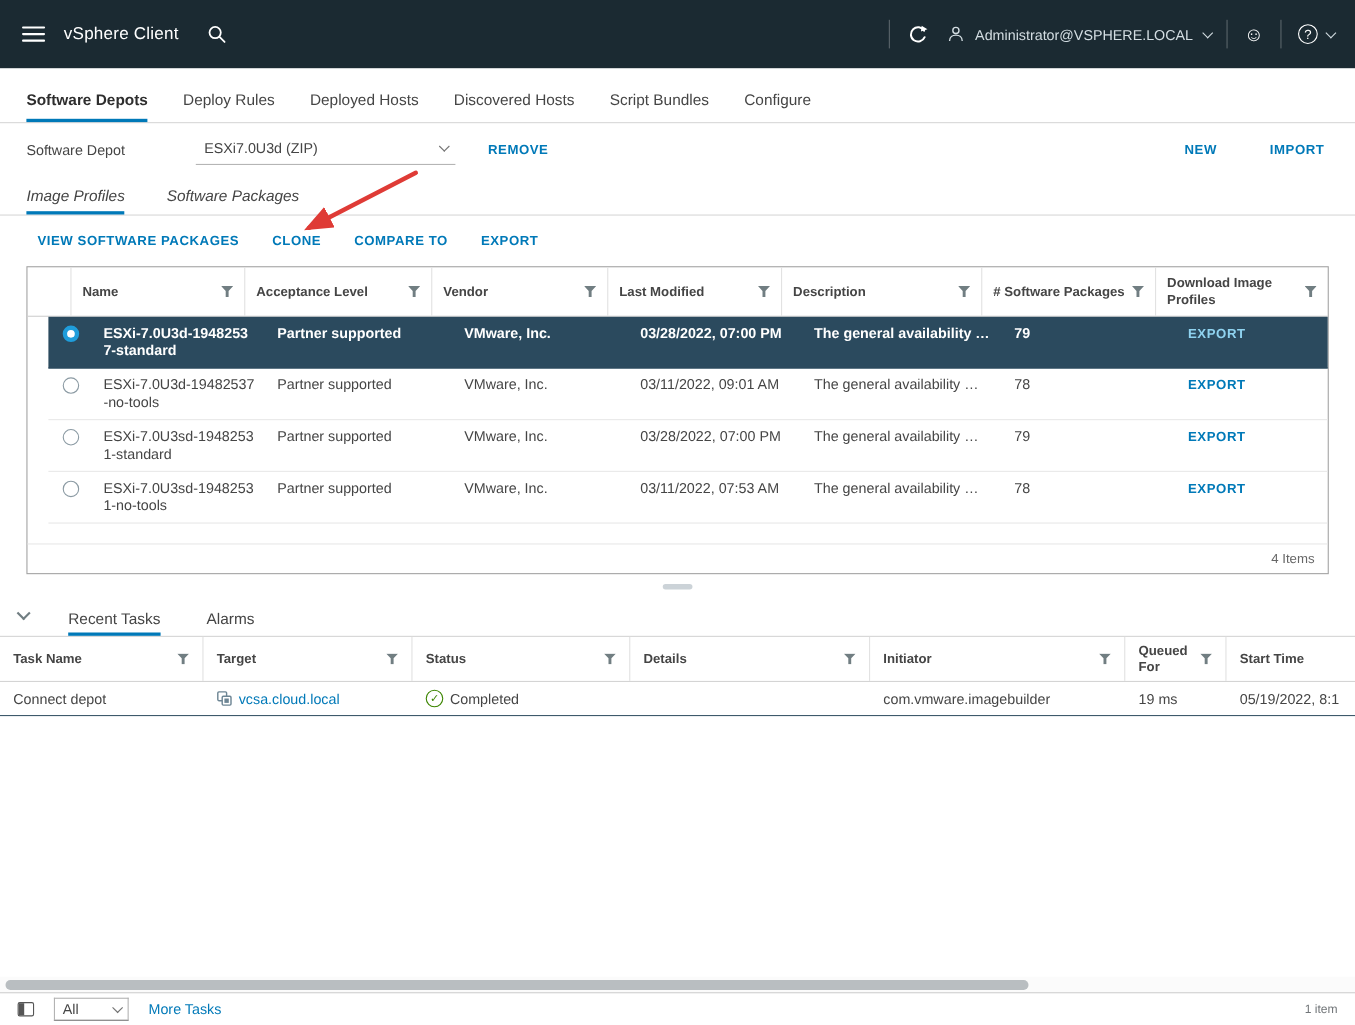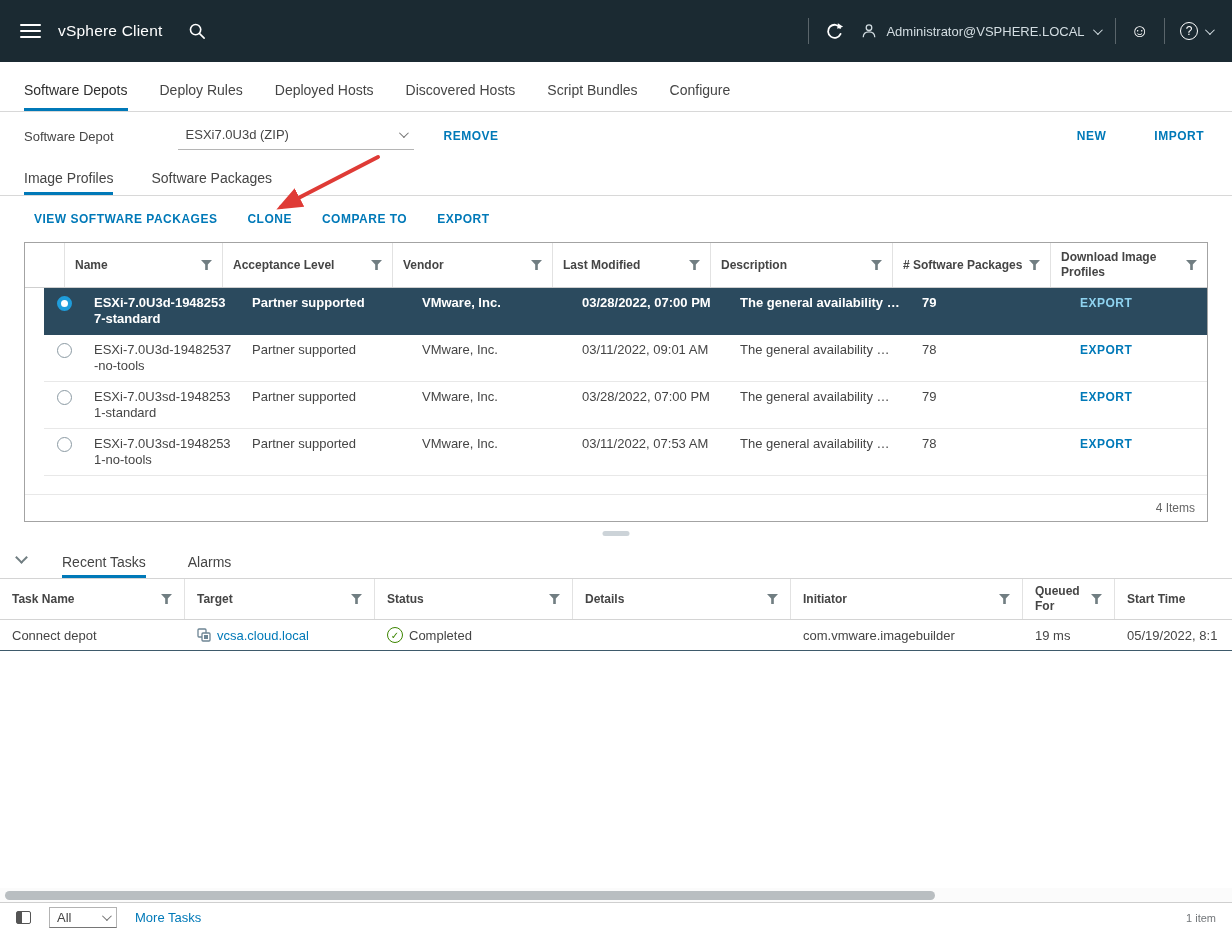--- a/index.html
+++ b/index.html
@@ -20,34 +20,34 @@
   .tb-sep { width:1px; height:26px; background:rgba(255,255,255,.28); }
   .user-menu { display:flex; align-items:center; gap:8px; color:#d3dde2; font-size:13px; cursor:pointer; }
   .chev-w { width:7px; height:7px; border-right:1.6px solid #d3dde2; border-bottom:1.6px solid #d3dde2; transform:rotate(45deg) translateY(-2px); display:inline-block; }
   .smiley { color:#fff; font-size:18px; line-height:1; cursor:pointer; }
   .help-group { display:flex; align-items:center; gap:7px; cursor:pointer; }
   .help-circle { width:18px; height:18px; border:1.5px solid #fff; border-radius:50%; color:#fff; font-size:12px; display:flex; align-items:center; justify-content:center; }
 
   
   .nav-tabs { display:flex; gap:32px; padding-left:24px; border-bottom:1px solid #d8d8d8; height:50px; align-items:flex-end; flex-shrink:0; }
   .nav-tab { font-size:14px; color:#454545; padding-bottom:13px; position:relative; cursor:pointer; }
-  .nav-tab.active { color:#2e2e2e; }
+  .nav-tab.active { color:#2e2e2e;font-weight:bold; }
   .nav-tab.active::after { content:""; position:absolute; left:0; right:0; bottom:0; height:3px; background:#0079b8; }
 
   
   .depot-row { display:flex; align-items:center; height:48px; padding:0 28px 0 24px; flex-shrink:0; }
   .depot-label { font-size:13px;text-align:right; }
   .select { display:flex; align-items:center; justify-content:space-between; width:236px; margin-left:64px; border-bottom:1px solid #b5b5b5; padding:4px 8px 7px 8px; font-size:13px; cursor:pointer; }
   .caret { width:7px; height:7px; border-right:1.5px solid #737373; border-bottom:1.5px solid #737373; transform:rotate(45deg) translateY(-2px); }
   .link-action { color:#0079b8; font-size:12px; font-weight:600; letter-spacing:.5px; cursor:pointer; white-space:nowrap; }
   .remove { margin-left:30px; }
   .depot-right { margin-left:auto; display:flex; gap:48px; }
 
   
-  .subtabs { display:flex; gap:38px; padding-left:24px; border-bottom:1px solid #d8d8d8; height:36px; align-items:flex-end; flex-shrink:0; }
+  .subtabs { display:flex; gap:38px; padding-left:24px; border-bottom:1px solid #d8d8d8; height:36px; align-items:flex-end; flex-shrink:0;font-style:italic; }
   .subtab { font-size:14px; padding-bottom:9px; position:relative; cursor:pointer; }
   .subtab.active::after { content:""; position:absolute; left:0; right:0; bottom:0; height:3px; background:#0079b8; }
 
   
   .actions-row { display:flex; gap:30px; align-items:center; height:46px; padding-left:34px; flex-shrink:0; }
 
   
   .card { margin:0 24px; border:1px solid #a3a3a3; height:280px; display:flex; flex-direction:column; flex-shrink:0; background:#fff; }
   .thead { display:flex; border-bottom:1px solid #cfcfcf; }
   .th { display:flex; align-items:center; justify-content:space-between; gap:6px; padding:6px 10px; font-size:12px; font-weight:600; border-right:1px solid #e2e2e2; min-height:44px; color:#454545; }

